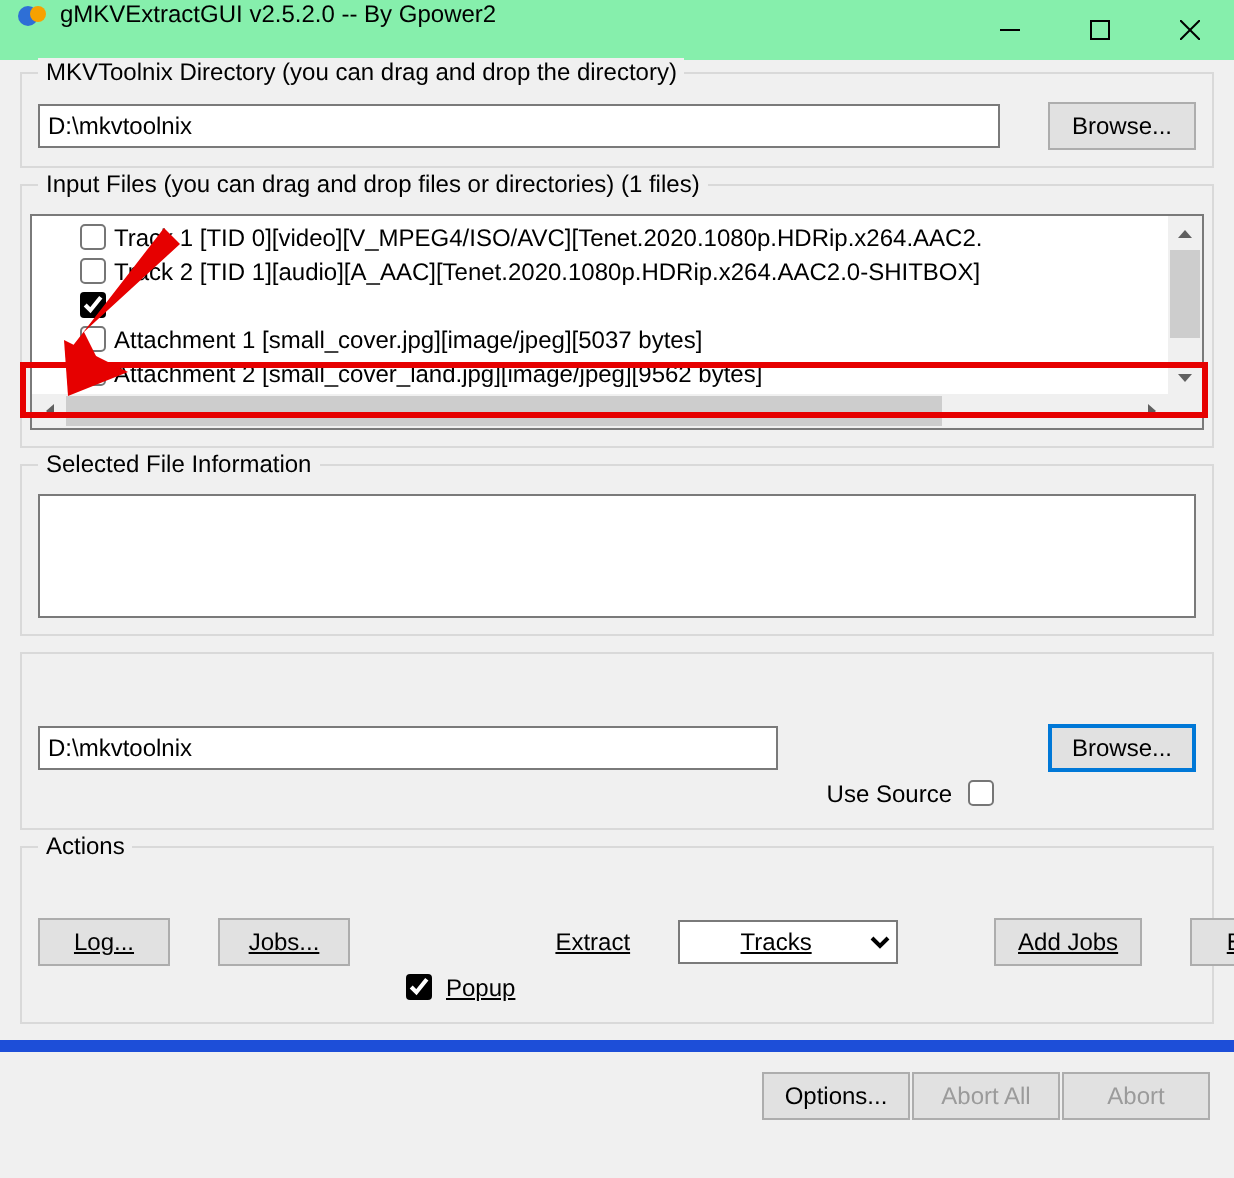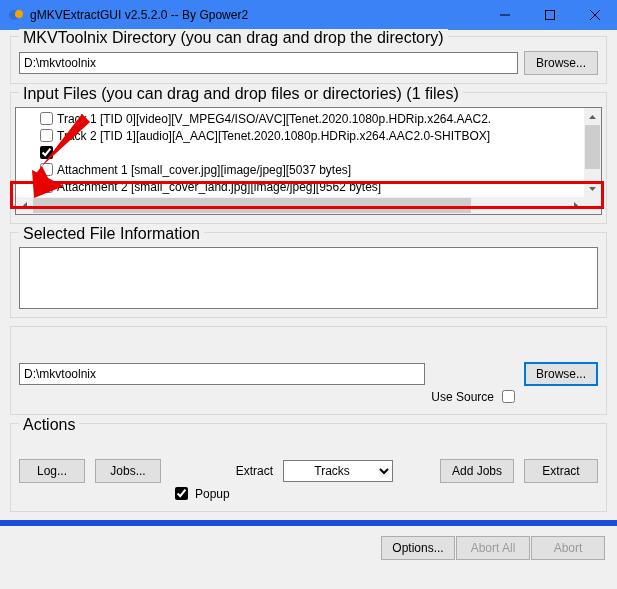--- a/index.html
+++ b/index.html
@@ -1,24 +1,24 @@
 <!DOCTYPE html>
 <html><head>
 <meta charset="utf-8">
 <style>
   * { box-sizing: border-box; font-family: "Segoe UI", Tahoma, sans-serif; font-size: 12px; }
   body { margin: 0; background: #f0f0f0; width: 617px; height: 589px; overflow: hidden; }
-  .titlebar { height: 30px; background: #3b82f6; display: flex; align-items: center; padding: 0 0 0 8px; }
+  .titlebar { height: 30px; background: #86efac; display: flex; padding: 0 0 0 8px; }
   .titlebar .icon { width: 16px; height: 16px; margin-right: 6px; }
   .titlebar .title { flex: 1; font-size: 12px; color: #000; }
   .winbtn { width: 45px; height: 30px; display: flex; align-items: center; justify-content: center; }
   .content { padding: 6px 10px 0 10px; }
   .group { border: 1px solid #d9d9d9; position: relative; margin-bottom: 8px; padding: 14px 8px 8px 8px; background: #f0f0f0; }
-  .group-label { position: absolute; top: -8px; left: 8px; background: #f0f0f0; padding: 0 4px; font-size: 16px; color: #000; }
-  .row { display: flex; gap: 6px; align-items: center; }
+  .group-label { position: absolute; top: -8px; left: 8px; background: #f0f0f0; padding: 0 4px; font-size: 12px; color: #000; }
+  .row { display: flex; gap: 24px; align-items: center; }
   input[type=text] { height: 22px; border: 1px solid #7a7a7a; background: #fff; padding: 0 4px; font-size: 12px; }
   input[type=text].dir { flex: 1; }
   button.classic { height: 24px; min-width: 74px; background: #e1e1e1; border: 1px solid #adadad; padding: 0 10px; cursor: default; }
   button.classic.focus { border: 2px solid #0078d7; padding: 0 9px; }
   button.classic:disabled { color: #9b9b9b; }
   .listbox { border: 1px solid #7a7a7a; background: #fff; height: 108px; position: relative; overflow: hidden; }
   .listinner { position: absolute; left: 0; top: 0; right: 17px; bottom: 17px; overflow: hidden; padding: 2px 0; }
   .trackrow { display: flex; align-items: center; height: 17px; padding-left: 24px; white-space: nowrap; }
   .trackrow input[type=checkbox] { margin: 0 4px 0 0; }
   .vscroll { position: absolute; right: 0; top: 0; bottom: 17px; width: 17px; background: #f0f0f0; display: flex; flex-direction: column; }
@@ -145,21 +145,21 @@
       <label class="checkbox-wrap">
         <span>Use Source</span>
         <input type="checkbox" style="">
       </label>
       <button class="classic focus">Browse...</button>
     </div>
   </div>
 
   <div class="group">
     <span class="group-label">Actions</span>
-    <div class="row" style="gap:10px;">
+    <div class="row" style="gap:24px;text-decoration:underline;">
       <button class="classic" style="min-width:66px">Log...</button>
       <button class="classic" style="min-width:66px">Jobs...</button>
       <label class="checkbox-wrap">
         <input type="checkbox" checked="" style="">
         <span>Popup</span>
       </label>
       <span style="margin-left:-4px">Extract</span>
       <select class="classic">
         <option>Tracks</option>
       </select>

